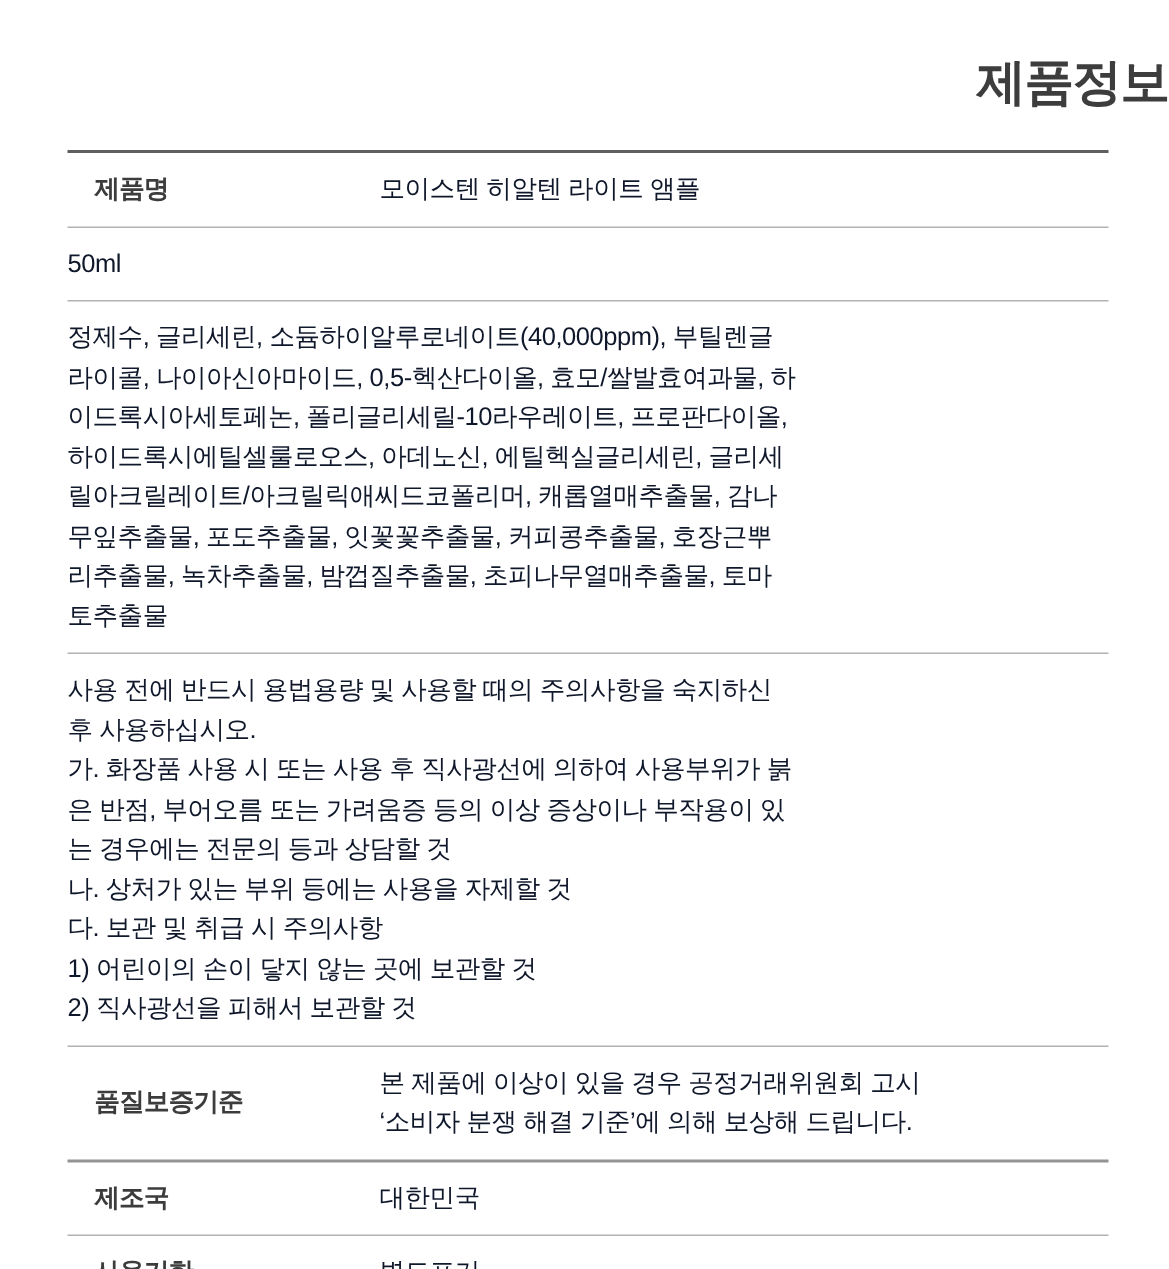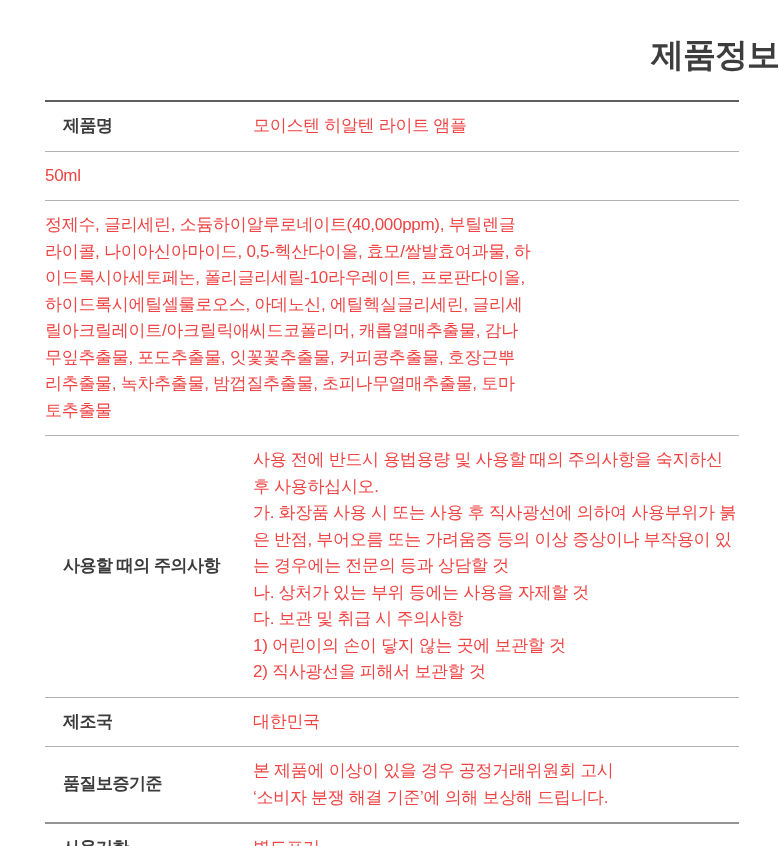--- a/index.html
+++ b/index.html
@@ -42,21 +42,21 @@
   .row-label {
     width: 208px;
     flex-shrink: 0;
     padding-left: 18px;
     font-weight: bold;
     color: #3c3c3c;
     letter-spacing: -0.5px;
   }
   .row-value {
     width: 486px;
-    color: #ef4444;
+    color: #0f172a;
     letter-spacing: -0.3px;
     white-space: pre-line;
   }
 </style>
 </head>
 <body>
 
 <div class="page">
 
   <h1 class="page-title">제품정보</h1>
@@ -70,38 +70,37 @@
 
     <div class="info-row">
       <div class="row-value">50ml</div>
     </div>
 
     <div class="info-row">
       <div class="row-value">정제수, 글리세린, 소듐하이알루로네이트(40,000ppm), 부틸렌글라이콜, 나이아신아마이드, 0,5-헥산다이올, 효모/쌀발효여과물, 하이드록시아세토페논, 폴리글리세릴-10라우레이트, 프로판다이올, 하이드록시에틸셀룰로오스, 아데노신, 에틸헥실글리세린, 글리세릴아크릴레이트/아크릴릭애씨드코폴리머, 캐롭열매추출물, 감나무잎추출물, 포도추출물, 잇꽃꽃추출물, 커피콩추출물, 호장근뿌리추출물, 녹차추출물, 밤껍질추출물, 초피나무열매추출물, 토마토추출물</div>
     </div>
 
     <div class="info-row">
-      <div class="row-label">사용할 때의 주의사항</div>
       <div class="row-value">사용 전에 반드시 용법용량 및 사용할 때의 주의사항을 숙지하신 후 사용하십시오.
 가. 화장품 사용 시 또는 사용 후 직사광선에 의하여 사용부위가 붉은 반점, 부어오름 또는 가려움증 등의 이상 증상이나 부작용이 있는 경우에는 전문의 등과 상담할 것
 나. 상처가 있는 부위 등에는 사용을 자제할 것
 다. 보관 및 취급 시 주의사항
 1) 어린이의 손이 닿지 않는 곳에 보관할 것
 2) 직사광선을 피해서 보관할 것</div>
     </div>
 
-    <div class="info-row">
-      <div class="row-label">제조국</div>
-      <div class="row-value">대한민국</div>
-    </div>
-
     <div class="info-row heavy">
       <div class="row-label">품질보증기준</div>
       <div class="row-value">본 제품에 이상이 있을 경우 공정거래위원회 고시
 ‘소비자 분쟁 해결 기준’에 의해 보상해 드립니다.</div>
+    </div>
+
+    <div class="info-row">
+      <div class="row-label">제조국</div>
+      <div class="row-value">대한민국</div>
     </div>
 
     <div class="info-row">
       <div class="row-label">사용기한</div>
       <div class="row-value">별도표기</div>
     </div>
 
   </div>
 </div>
 

